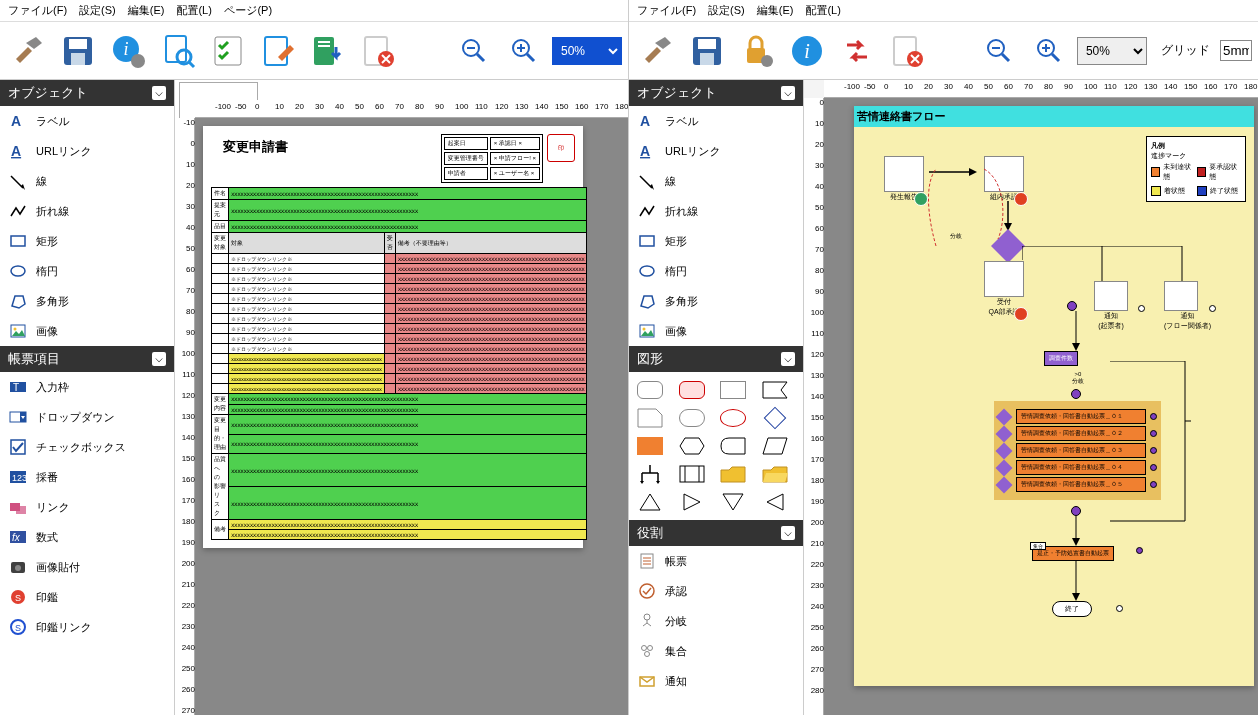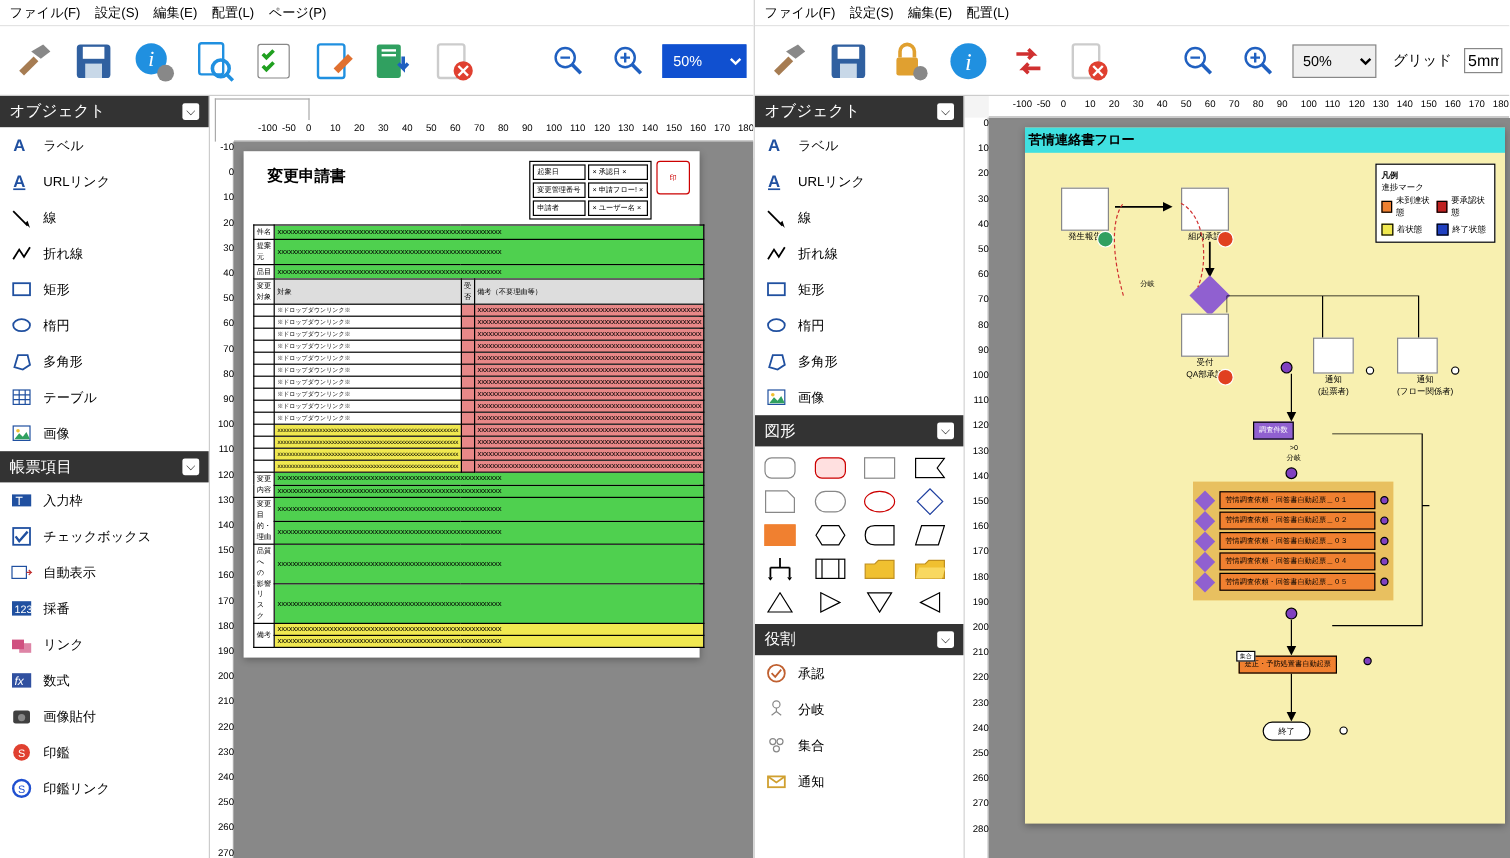--- a/index.html
+++ b/index.html
@@ -232,32 +232,20 @@
                 <svg width="18" height="18">
                   <path d="M3 14 l3 -10 h8 l2 8 l-6 4 z" fill="none" stroke="#2050a0" stroke-width="1.5"></path>
                 </svg>
               </span>
               <span>多角形</span>
             </div>
             <div class="sidebar-item">
               <span class="icon-box">
                 <svg width="18" height="18">
                   <rect x="2" y="3" width="14" height="12" fill="none" stroke="#2050a0"></rect>
-                  <line x1="2" y1="7" x2="16" y2="7" stroke="#2050a0"></line>
-                  <line x1="2" y1="11" x2="16" y2="11" stroke="#2050a0"></line>
-                  <line x1="7" y1="3" x2="7" y2="15" stroke="#2050a0"></line>
-                  <line x1="12" y1="3" x2="12" y2="15" stroke="#2050a0"></line>
-                </svg>
-              </span>
-              <span>テーブル</span>
-            </div>
-            <div class="sidebar-item">
-              <span class="icon-box">
-                <svg width="18" height="18">
-                  <rect x="2" y="3" width="14" height="12" fill="none" stroke="#2050a0"></rect>
                   <circle cx="6" cy="7" r="1.5" fill="#f0c030"></circle>
                   <path d="M3 14 l4 -5 l3 3 l3 -4 l3 6 z" fill="#30a060"></path>
                 </svg>
               </span>
               <span>画像</span>
             </div>
           </div>
         <div class="panel-header">
             <span>帳票項目</span>
             <span class="chev">⌵</span>
@@ -268,34 +256,35 @@
                 <svg width="18" height="18">
                   <rect x="1" y="4" width="16" height="10" fill="#2050a0"></rect>
                   <text x="4" y="13" font-size="10" fill="#fff">T</text>
                 </svg>
               </span>
               <span>入力枠</span>
             </div>
             <div class="sidebar-item">
               <span class="icon-box">
                 <svg width="18" height="18">
+                  <rect x="1" y="4" width="16" height="10" fill="none" stroke="#2050a0"></rect>
+                  <rect x="11" y="4" width="6" height="10" fill="#2050a0"></rect>
+                  <path d="M12 8 l2 3 l2 -3 z" fill="#fff"></path>
+                </svg>
+              </span>
+              <span>ドロップダウン</span>
+            </div>
+            <div class="sidebar-item">
+              <span class="icon-box">
+                <svg width="18" height="18">
                   <rect x="2" y="2" width="14" height="14" fill="none" stroke="#2050a0" stroke-width="1.5"></rect>
                   <path d="M4 9 l3 4 l7 -8" stroke="#2050a0" stroke-width="2" fill="none"></path>
                 </svg>
               </span>
               <span>チェックボックス</span>
-            </div>
-            <div class="sidebar-item">
-              <span class="icon-box">
-                <svg width="18" height="18">
-                  <rect x="1" y="4" width="12" height="10" fill="none" stroke="#2050a0"></rect>
-                  <path d="M13 9 h4 l-2 -2 m2 2 l-2 2" stroke="#c03030" fill="none"></path>
-                </svg>
-              </span>
-              <span>自動表示</span>
             </div>
             <div class="sidebar-item">
               <span class="icon-box">
                 <svg width="18" height="18">
                   <rect x="1" y="3" width="16" height="12" fill="#2050a0"></rect>
                   <text x="3" y="13" font-size="9" fill="#fff">123</text>
                 </svg>
               </span>
               <span>採番</span>
             </div>
@@ -800,20 +789,31 @@
               <svg width="18" height="18">
                 <path d="M17 1 l-16 8 l16 8 z" fill="none" stroke="#000"></path>
               </svg>
             </div>
         </div>
         <div class="panel-header">
             <span>役割</span>
             <span class="chev">⌵</span>
           </div>
         <div class="panel-body" id="right-roles">
+            <div class="sidebar-item">
+              <span class="icon-box">
+                <svg width="18" height="18">
+                  <rect x="3" y="2" width="12" height="14" fill="#fff" stroke="#888"></rect>
+                  <line x1="5" y1="6" x2="13" y2="6" stroke="#c06030"></line>
+                  <line x1="5" y1="9" x2="13" y2="9" stroke="#c06030"></line>
+                  <line x1="5" y1="12" x2="13" y2="12" stroke="#c06030"></line>
+                </svg>
+              </span>
+              <span>帳票</span>
+            </div>
             <div class="sidebar-item">
               <span class="icon-box">
                 <svg width="18" height="18">
                   <circle cx="9" cy="9" r="7" fill="none" stroke="#c06030" stroke-width="1.5"></circle>
                   <path d="M5 9 l3 3 l5 -6" stroke="#c06030" fill="none" stroke-width="1.5"></path>
                 </svg>
               </span>
               <span>承認</span>
             </div>
             <div class="sidebar-item">

